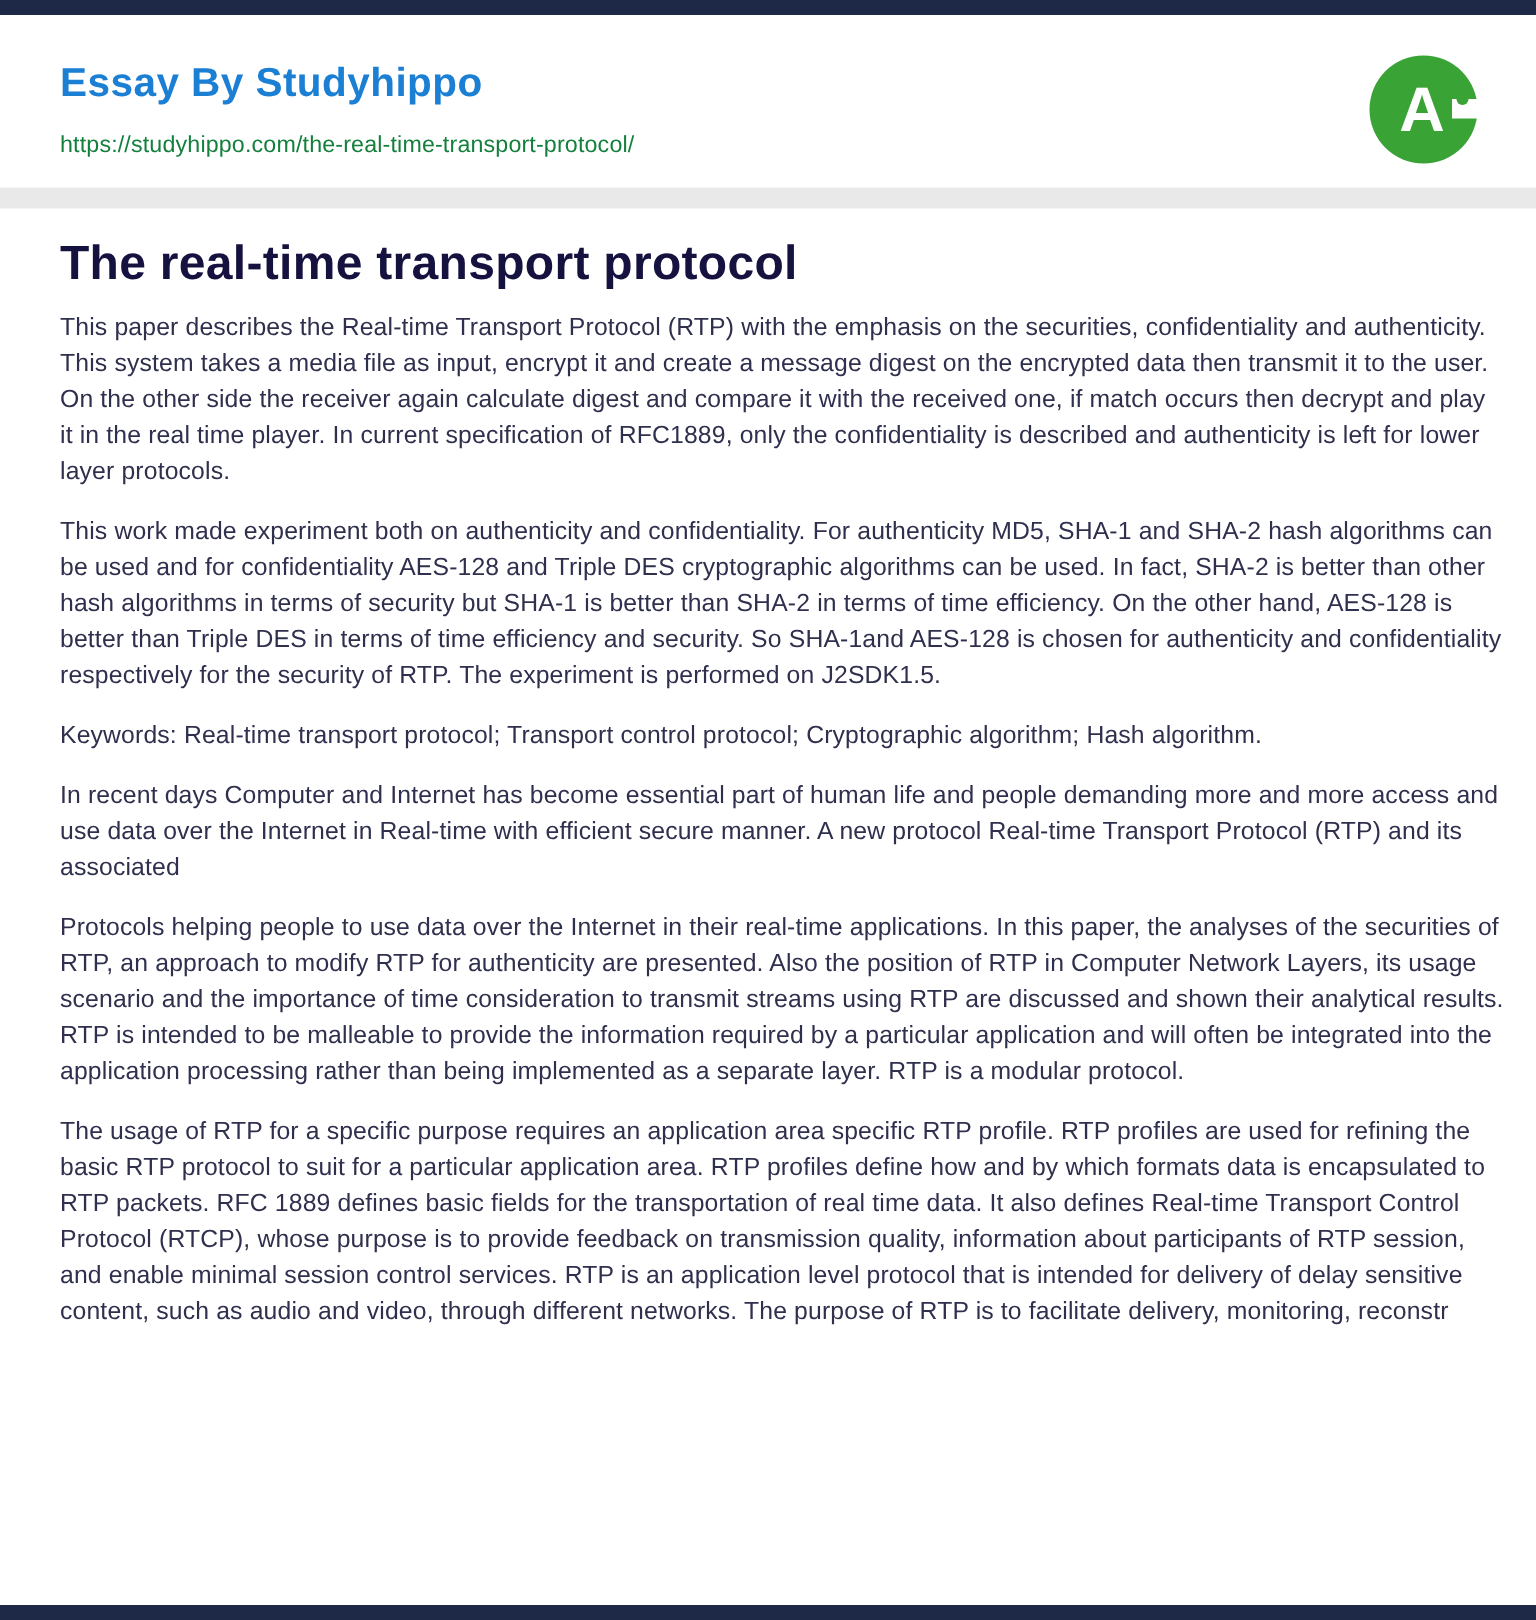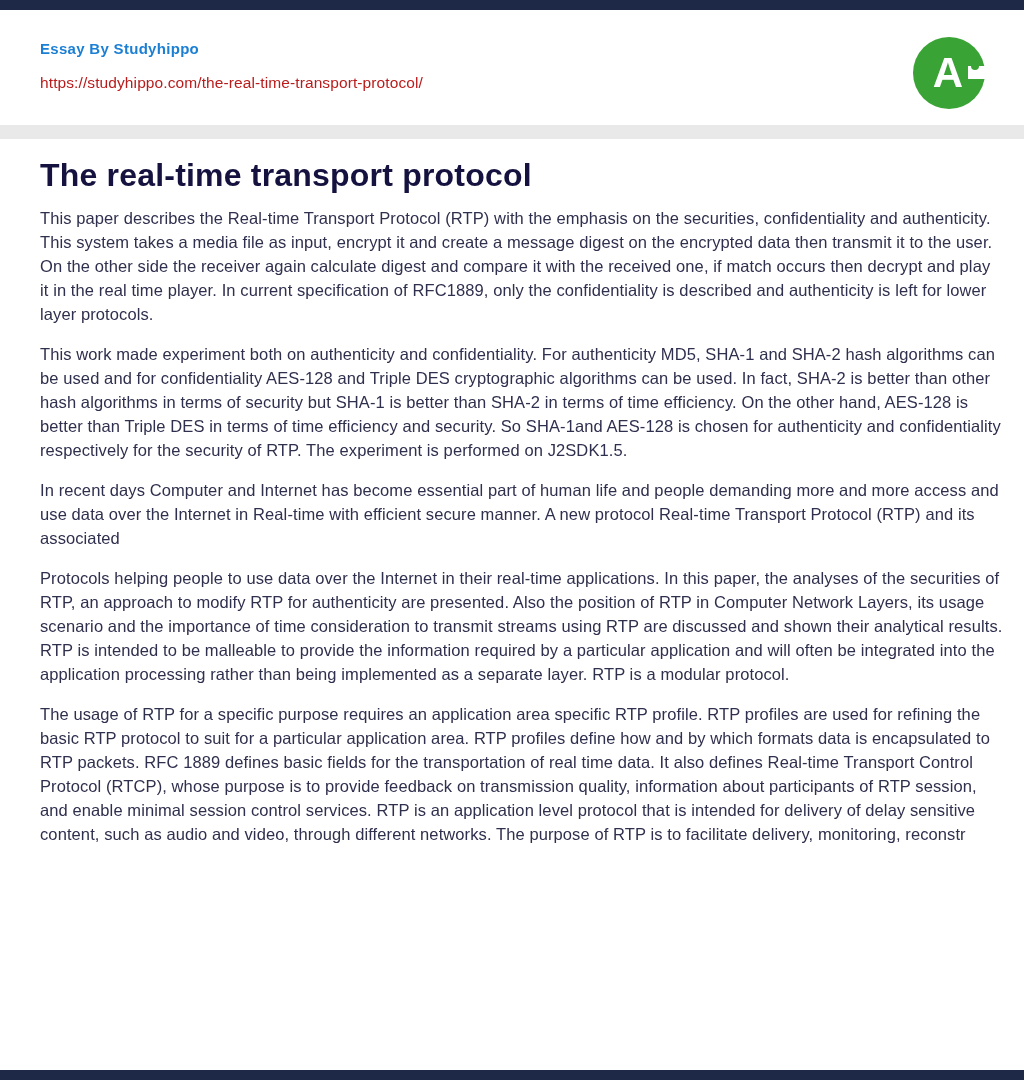--- a/index.html
+++ b/index.html
@@ -16,28 +16,28 @@
     width: 100%;
   }
   header {
     display: flex;
     justify-content: space-between;
     align-items: flex-start;
     padding: 30px 38px 0 40px;
   }
   .site-title {
     color: #1b7fd4;
-    font-size: 15px;
+    font-size: 27px;
     font-weight: 700;
     letter-spacing: 0.3px;
   }
   .source-url {
     display: inline-block;
     margin-top: 17px;
-    color: #b91c1c;
+    color: #15803d;
     font-size: 15.5px;
     text-decoration: none;
     letter-spacing: 0.1px;
   }
   .logo {
     width: 74px;
     height: 74px;
     margin-top: -4px;
     flex: 0 0 auto;
   }
@@ -93,19 +93,20 @@
   </div>
 </header>
 
 <div class="divider-band"></div>
 
 <main>
   <h1 class="article-title">The real-time transport protocol</h1>
   <div id="article-body">
       <p>This paper describes the Real-time Transport Protocol (RTP) with the emphasis on the securities, confidentiality and authenticity. This system takes a media file as input, encrypt it and create a message digest on the encrypted data then transmit it to the user. On the other side the receiver again calculate digest and compare it with the received one, if match occurs then decrypt and play it in the real time player. In current specification of RFC1889, only the confidentiality is described and authenticity is left for lower layer protocols.</p>
       <p>This work made experiment both on authenticity and confidentiality. For authenticity MD5, SHA-1 and SHA-2 hash algorithms can be used and for confidentiality AES-128 and Triple DES cryptographic algorithms can be used. In fact, SHA-2 is better than other hash algorithms in terms of security but SHA-1 is better than SHA-2 in terms of time efficiency. On the other hand, AES-128 is better than Triple DES in terms of time efficiency and security. So SHA-1and AES-128 is chosen for authenticity and confidentiality respectively for the security of RTP. The experiment is performed on J2SDK1.5.</p>
+      <p>Keywords: Real-time transport protocol; Transport control protocol; Cryptographic algorithm; Hash algorithm.</p>
       <p>In recent days Computer and Internet has become essential part of human life and people demanding more and more access and use data over the Internet in Real-time with efficient secure manner. A new protocol Real-time Transport Protocol (RTP) and its associated</p>
       <p>Protocols helping people to use data over the Internet in their real-time applications. In this paper, the analyses of the securities of RTP, an approach to modify RTP for authenticity are presented. Also the position of RTP in Computer Network Layers, its usage scenario and the importance of time consideration to transmit streams using RTP are discussed and shown their analytical results. RTP is intended to be malleable to provide the information required by a particular application and will often be integrated into the application processing rather than being implemented as a separate layer. RTP is a modular protocol.</p>
       <p>The usage of RTP for a specific purpose requires an application area specific RTP profile. RTP profiles are used for refining the basic RTP protocol to suit for a particular application area. RTP profiles define how and by which formats data is encapsulated to RTP packets. RFC 1889 defines basic fields for the transportation of real time data. It also defines Real-time Transport Control Protocol (RTCP), whose purpose is to provide feedback on transmission quality, information about participants of RTP session, and enable minimal session control services. RTP is an application level protocol that is intended for delivery of delay sensitive content, such as audio and video, through different networks. The purpose of RTP is to facilitate delivery, monitoring, reconstr</p>
     </div>
 </main>
 
 <div class="bottom-bar"></div>
 
 </body></html>

